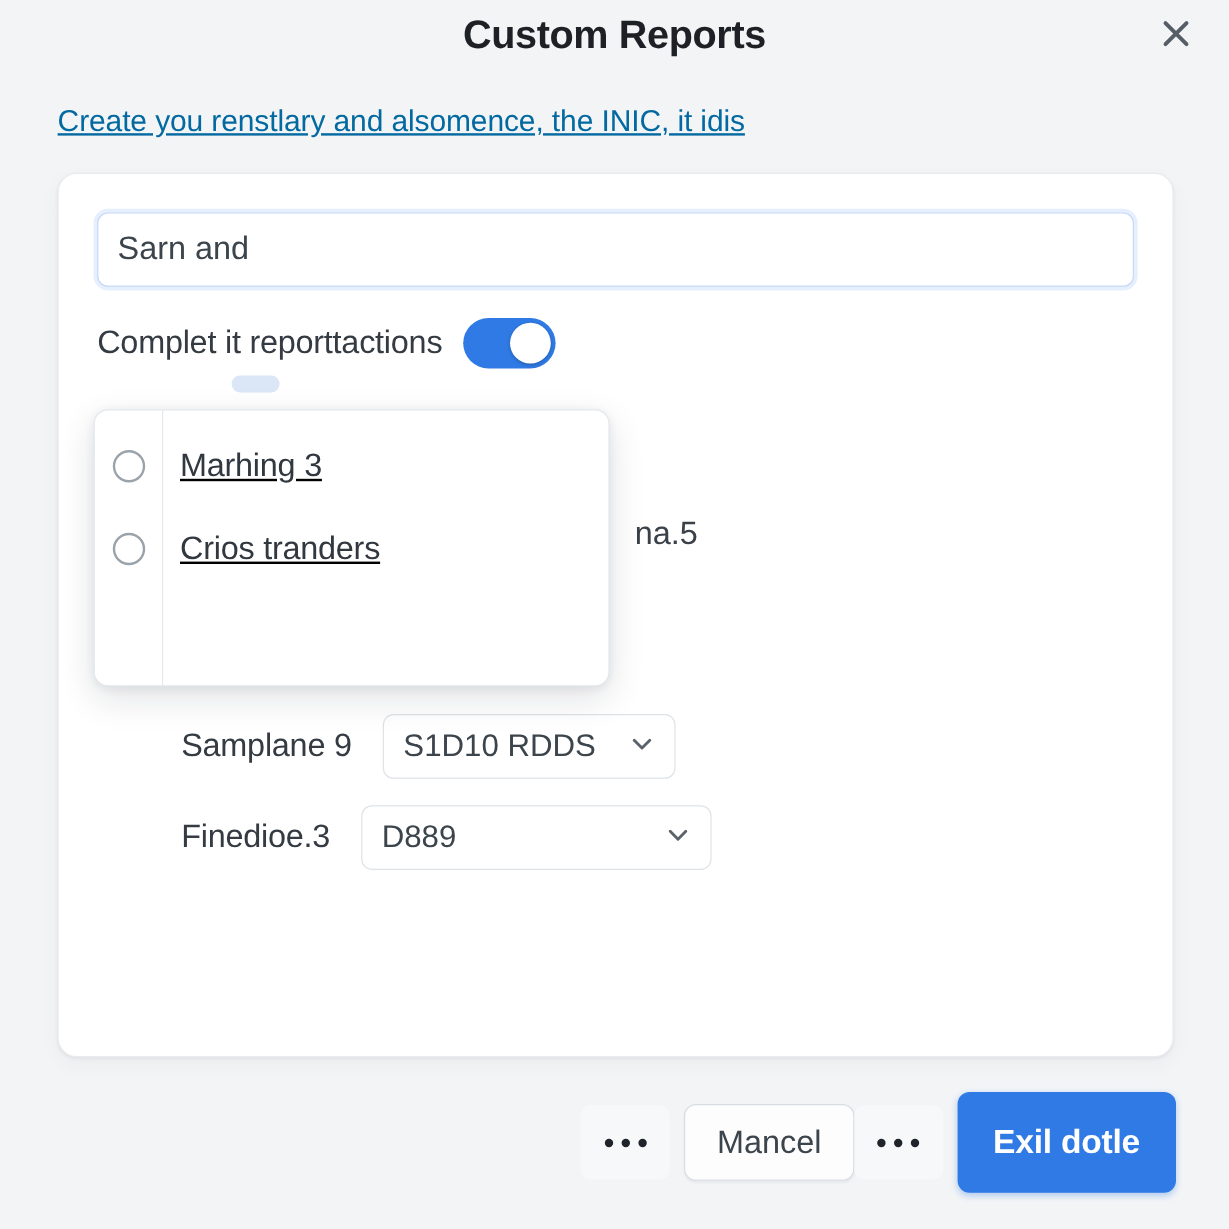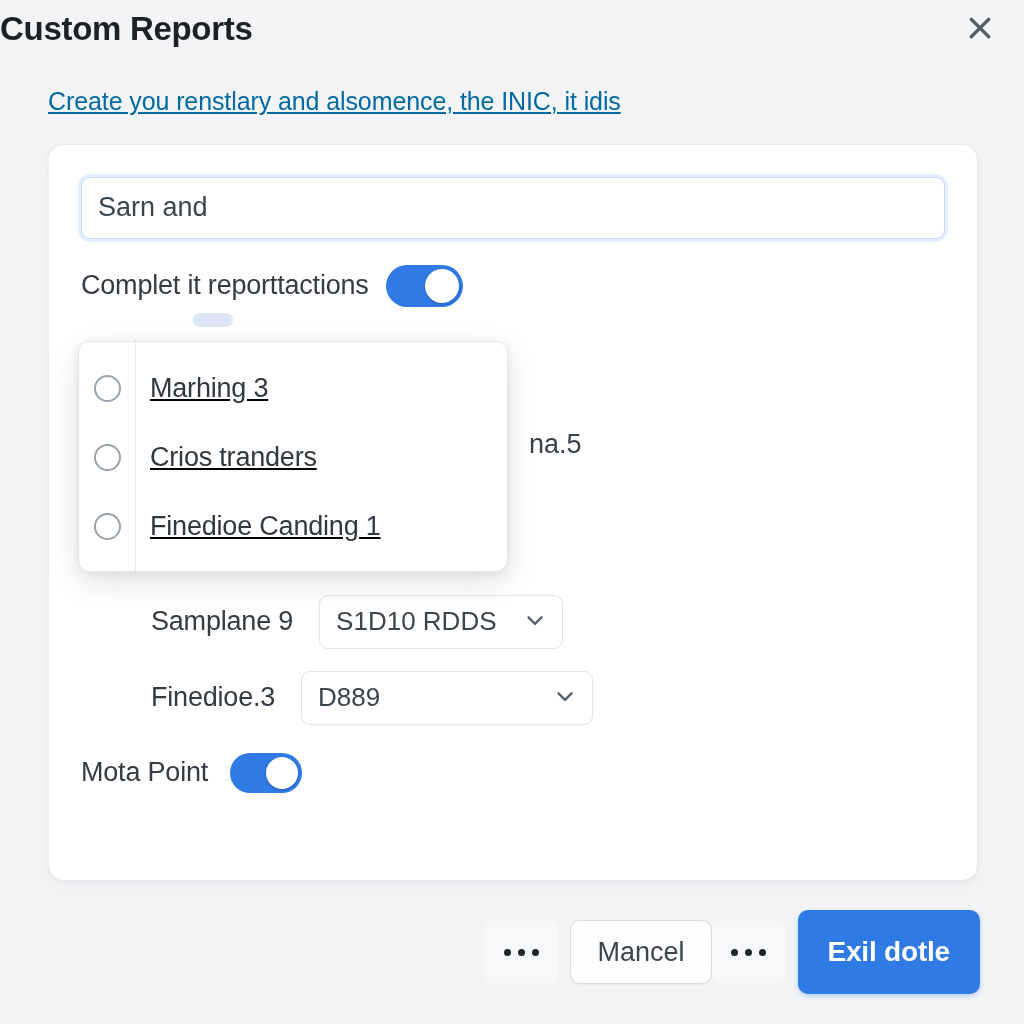--- a/index.html
+++ b/index.html
@@ -32,20 +32,21 @@
     position: relative;
     height: 62px;
     flex: none;
   }
 
   .modal-title {
     position: absolute;
     left: 0;
     right: 0;
     top: 10px;
+    text-align: center;
     font-size: 33px;
     font-weight: 700;
     letter-spacing: -0.3px;
     color: #1d2125;
   }
 
   .close-btn {
     position: absolute;
     right: 22px;
     top: 6px;
@@ -442,26 +443,20 @@
         <div class="select-box w2">
           <span class="select-value">D889</span>
           <span class="chev">
             <svg width="26" height="26" viewBox="0 0 24 24" fill="none" stroke="#5a626b" stroke-width="2.2" stroke-linecap="round" stroke-linejoin="round">
               <polyline points="6,9.5 12,15.5 18,9.5"></polyline>
             </svg>
           </span>
         </div>
       </div>
 
-      <div class="row row-mota">
-        <span class="row-label">Mota Point</span>
-        <button class="toggle small">
-          <span class="knob"></span>
-        </button>
-      </div>
 
     </div>
   </div>
 
   <div class="footer">
     <button class="dots-btn">
       <span></span>
       <span></span>
       <span></span>
     </button>
@@ -483,21 +478,15 @@
           <i></i>
         </span>
       <span class="dd-label">Marhing 3</span>
     </button>
     <button class="dd-item">
       <span class="radio">
           <i></i>
         </span>
       <span class="dd-label">Crios tranders</span>
     </button>
-    <button class="dd-item">
-      <span class="radio">
-          <i></i>
-        </span>
-      <span class="dd-label">Finedioe Canding 1</span>
-    </button>
   </div>
 
 </div>
 
 </body></html>

